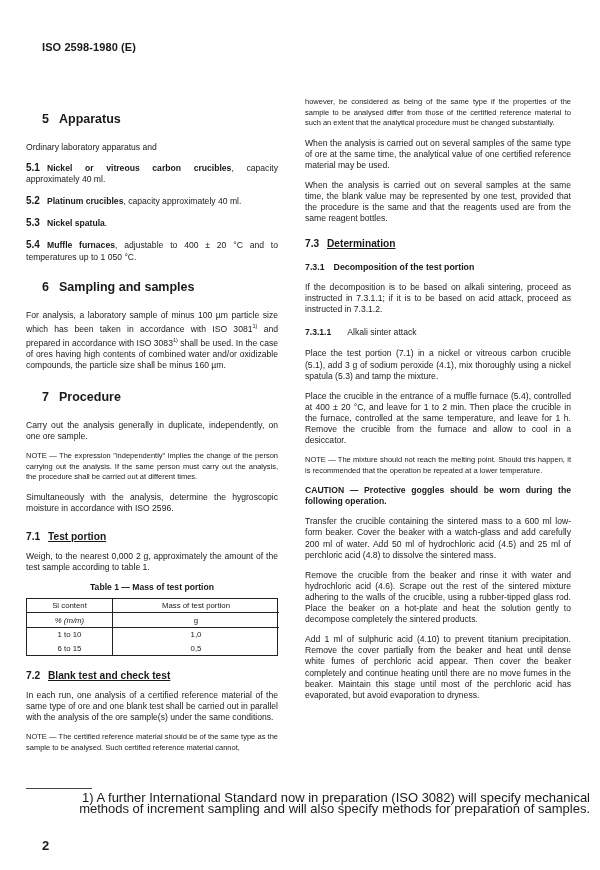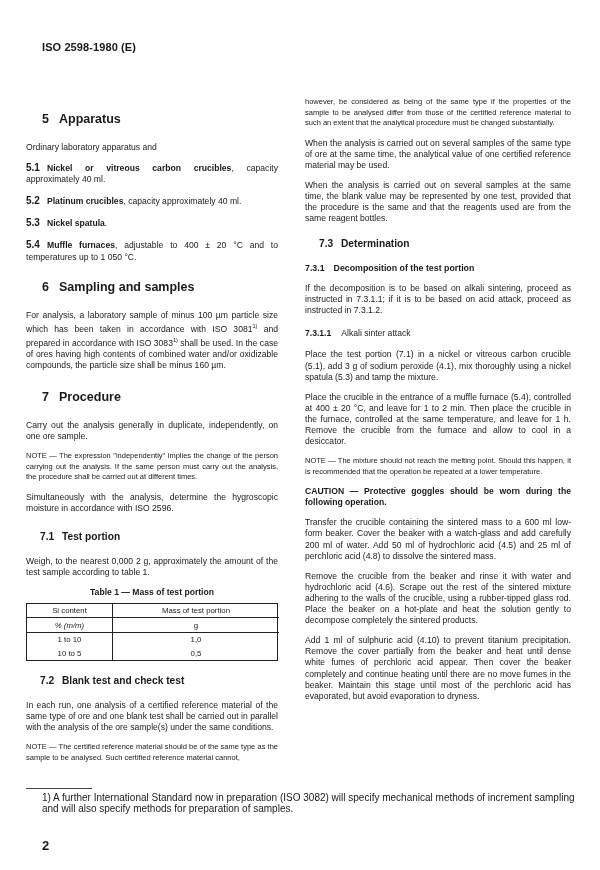--- a/index.html
+++ b/index.html
@@ -5,38 +5,38 @@
     html, body { margin:0; padding:0; background:#fff; }
     body { width:600px; height:870px; position:relative; overflow:hidden; color:#1a1a1a;
       font-family:"Liberation Sans", sans-serif; }
     .abs { position:absolute;padding-left:16px; }
     .doc-id { left:26px; top:41px; font-size:11px; font-weight:bold; letter-spacing:0.1px; }
     .col { position:absolute; }
     .col-left { left:26px; top:96px; width:252px; }
     .col-right { left:305px; top:97px; width:266px; }
     h2 { font-size:12.5px; font-weight:bold; margin:16px; }
     h2 .num { display:inline-block; width:17px; }
-    h3 { font-size:10.2px; font-weight:bold; margin:14px; }
+    h3 { font-size:10.2px; font-weight:bold; margin:0;text-decoration:underline; }
     h3 .num { display:inline-block; width:22px; }
     h4 { font-size:8.6px; font-weight:normal; margin:0; }
-    h4 .num { font-weight:bold; margin-right:10px; }
+    h4 .num { font-weight:bold; margin-right:16px; }
     p { margin:0; font-size:8.6px; line-height:11.1px; text-align:justify; }
     p.note { font-size:7.5px; line-height:10.5px; }
     .item .num { font-weight:bold; display:inline-block; width:21px; font-size:10px; }
     .item b { font-weight:bold; }
     .caution { font-weight:bold; font-size:8.6px; line-height:11.1px; text-align:justify; }
     table { border-collapse:collapse; width:252px; font-size:7.8px; }
     table td, table th { text-align:center; padding:0; height:13.5px; }
     table th { font-weight:normal; border-bottom:1px solid #222; }
     .tbl-wrap { border:1.2px solid #222; }
     .tbl-title { text-align:center; font-size:8.6px; font-weight:bold; margin-bottom:6px; }
     .sep-left { border-right:1px solid #222; }
     .row-sep td { border-bottom:1px solid #222; }
     .footnote-rule { left:26px; top:788px; width:50px; border-top:1px solid #444; }
-    .footnote { left:26px; top:793px; width:548px; font-size:10px; line-height:10.5px; }
+    .footnote { left:26px; top:793px; width:548px; font-size:13px; line-height:10.5px;text-align:right; }
     .page-num { left:26px; top:838px; font-size:13px; font-weight:bold; }
     .sup { font-size:5.5px; vertical-align:super; }
   </style>
 </head>
 <body>
 
 <div class="abs doc-id">ISO 2598-1980 (E)</div>
 
 <div class="col col-left">
   <h2><span class="num">5</span><span>Apparatus</span></h2>
@@ -69,21 +69,21 @@
         </tr>
         <tr class="row-sep">
           <td class="sep-left" style="font-style:italic">% (m/m)</td>
           <td>g</td>
         </tr>
         <tr>
           <td class="sep-left">1 to 10</td>
           <td>1,0</td>
         </tr>
         <tr>
-          <td class="sep-left">10 to 5</td>
+          <td class="sep-left">6 to 15</td>
           <td>0,5</td>
         </tr>
       </tbody>
         </table>
     </div>
   </div>
 
   <h3 style="margin-top:14px"><span class="num">7.2</span><span>Blank test and check test</span></h3>
   <p style="margin-top:9px">In each run, one analysis of a certified reference material of the same type of ore and one blank test shall be carried out in parallel with the analysis of the ore sample(s) under the same conditions.</p>
   <p class="note" style="margin-top:9px">NOTE — The certified reference material should be of the same type as the sample to be analysed. Such certified reference material cannot,</p>

